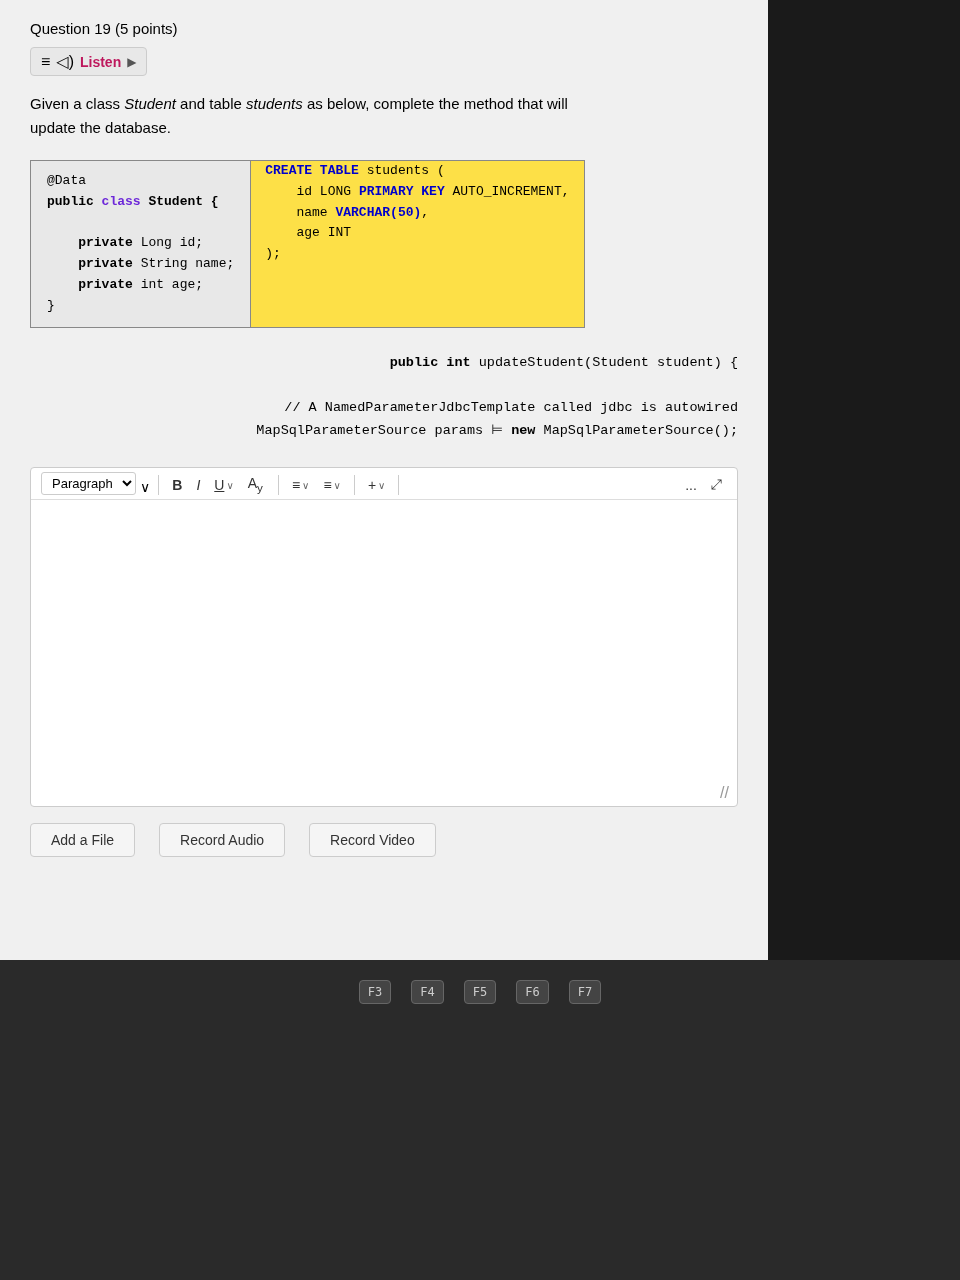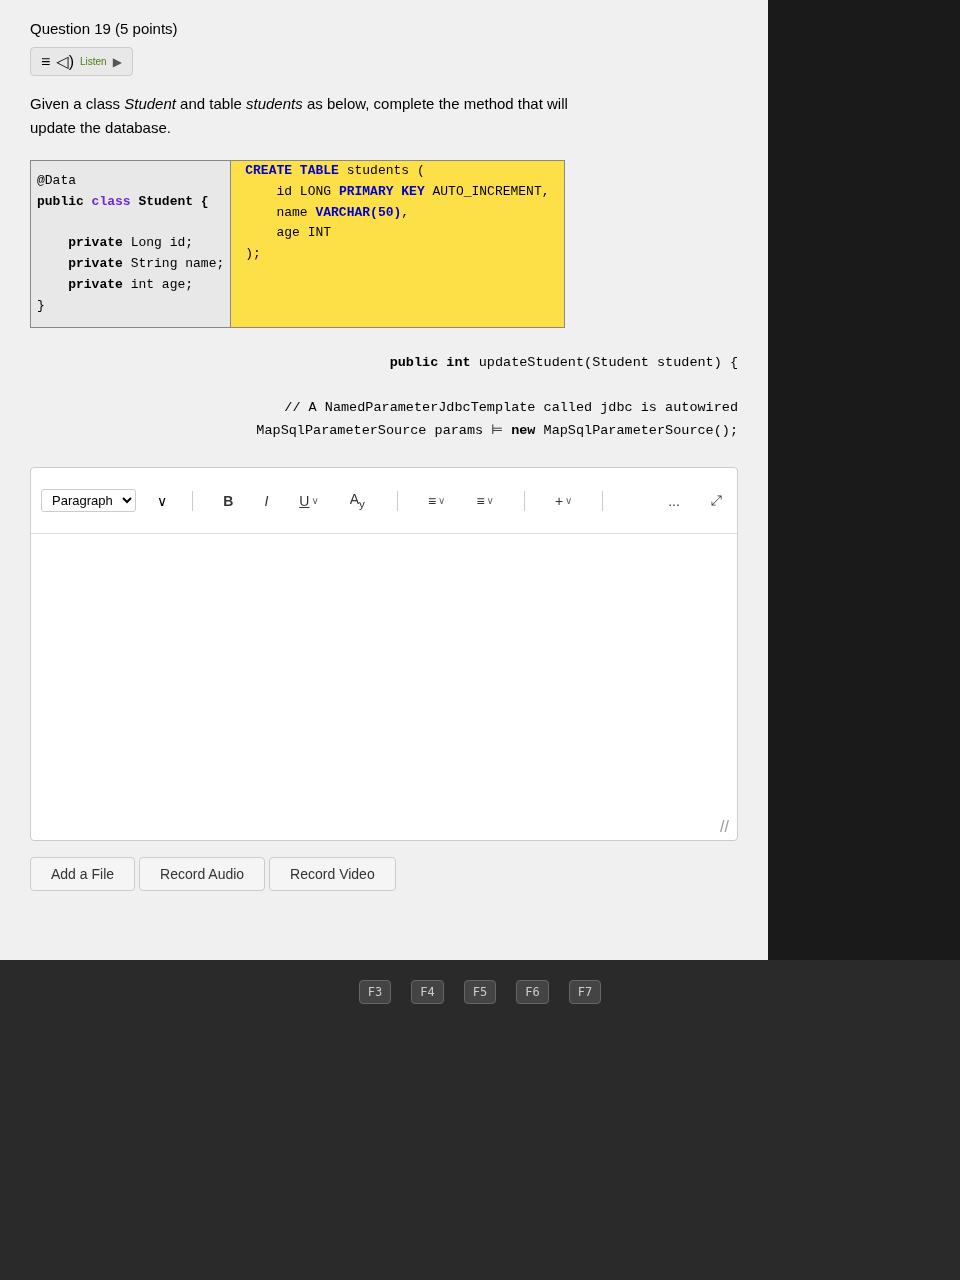--- a/index.html
+++ b/index.html
@@ -35,22 +35,23 @@
       border-radius: 4px;
       padding: 4px 10px;
       width: fit-content;
     }
 
     .listen-icon {
       font-size: 16px;
     }
 
     .listen-label {
-      font-size: 10px;
-      color: #4d7c0f;
+      font-size: 14px;
+      color: #be185d;
+      font-weight: bold;
     }
 
     .play-icon {
       font-size: 12px;
       color: #555;
     }
 
     .question-text {
       font-size: 15px;
       line-height: 1.6;
@@ -66,21 +67,21 @@
       display: flex;
       gap: 0;
       margin-bottom: 24px;
       font-family: 'Courier New', monospace;
       font-size: 13px;
     }
 
     .code-left {
       background: #e8e8e8;
       border: 1px solid #888;
-      padding: 10px 6px;
+      padding: 10px 16px;
       line-height: 1.6;
       white-space: pre;
       flex: 0 0 auto;
     }
 
     .code-right {
       background: #fde047;
       border: 1px solid #888;
       border-left: none;
       padding: 0 14px;
@@ -106,23 +107,23 @@
 
     .editor-container {
       background: #fff;
       border: 1px solid #ccc;
       border-radius: 4px;
       margin-bottom: 16px;
     }
 
     .editor-toolbar {
       display: flex;
-      align-items: center;
-      gap: 21px;
-      padding: 21px 10px;
+      align-items: flex-end;
+      gap: 4px;
+      padding: 4px 10px;
       border-bottom: 1px solid #ddd;
       flex-wrap: nowrap;
     }
 
     .toolbar-select {
       border: 1px solid #ccc;
       border-radius: 3px;
       padding: 2px 6px;
       font-size: 13px;
       background: #fff;
@@ -165,21 +166,21 @@
     .resize-handle {
       text-align: right;
       padding: 4px 8px;
       color: #999;
       font-size: 16px;
       cursor: se-resize;
     }
 
     .editor-actions {
       display: flex;
-      gap: 4px;
+      gap: 24px;
       margin-top: 4px;
     }
 
     .action-btn {
       background: #f5f5f5;
       border: 1px solid #ccc;
       border-radius: 4px;
       padding: 8px 20px;
       font-size: 14px;
       cursor: pointer;

